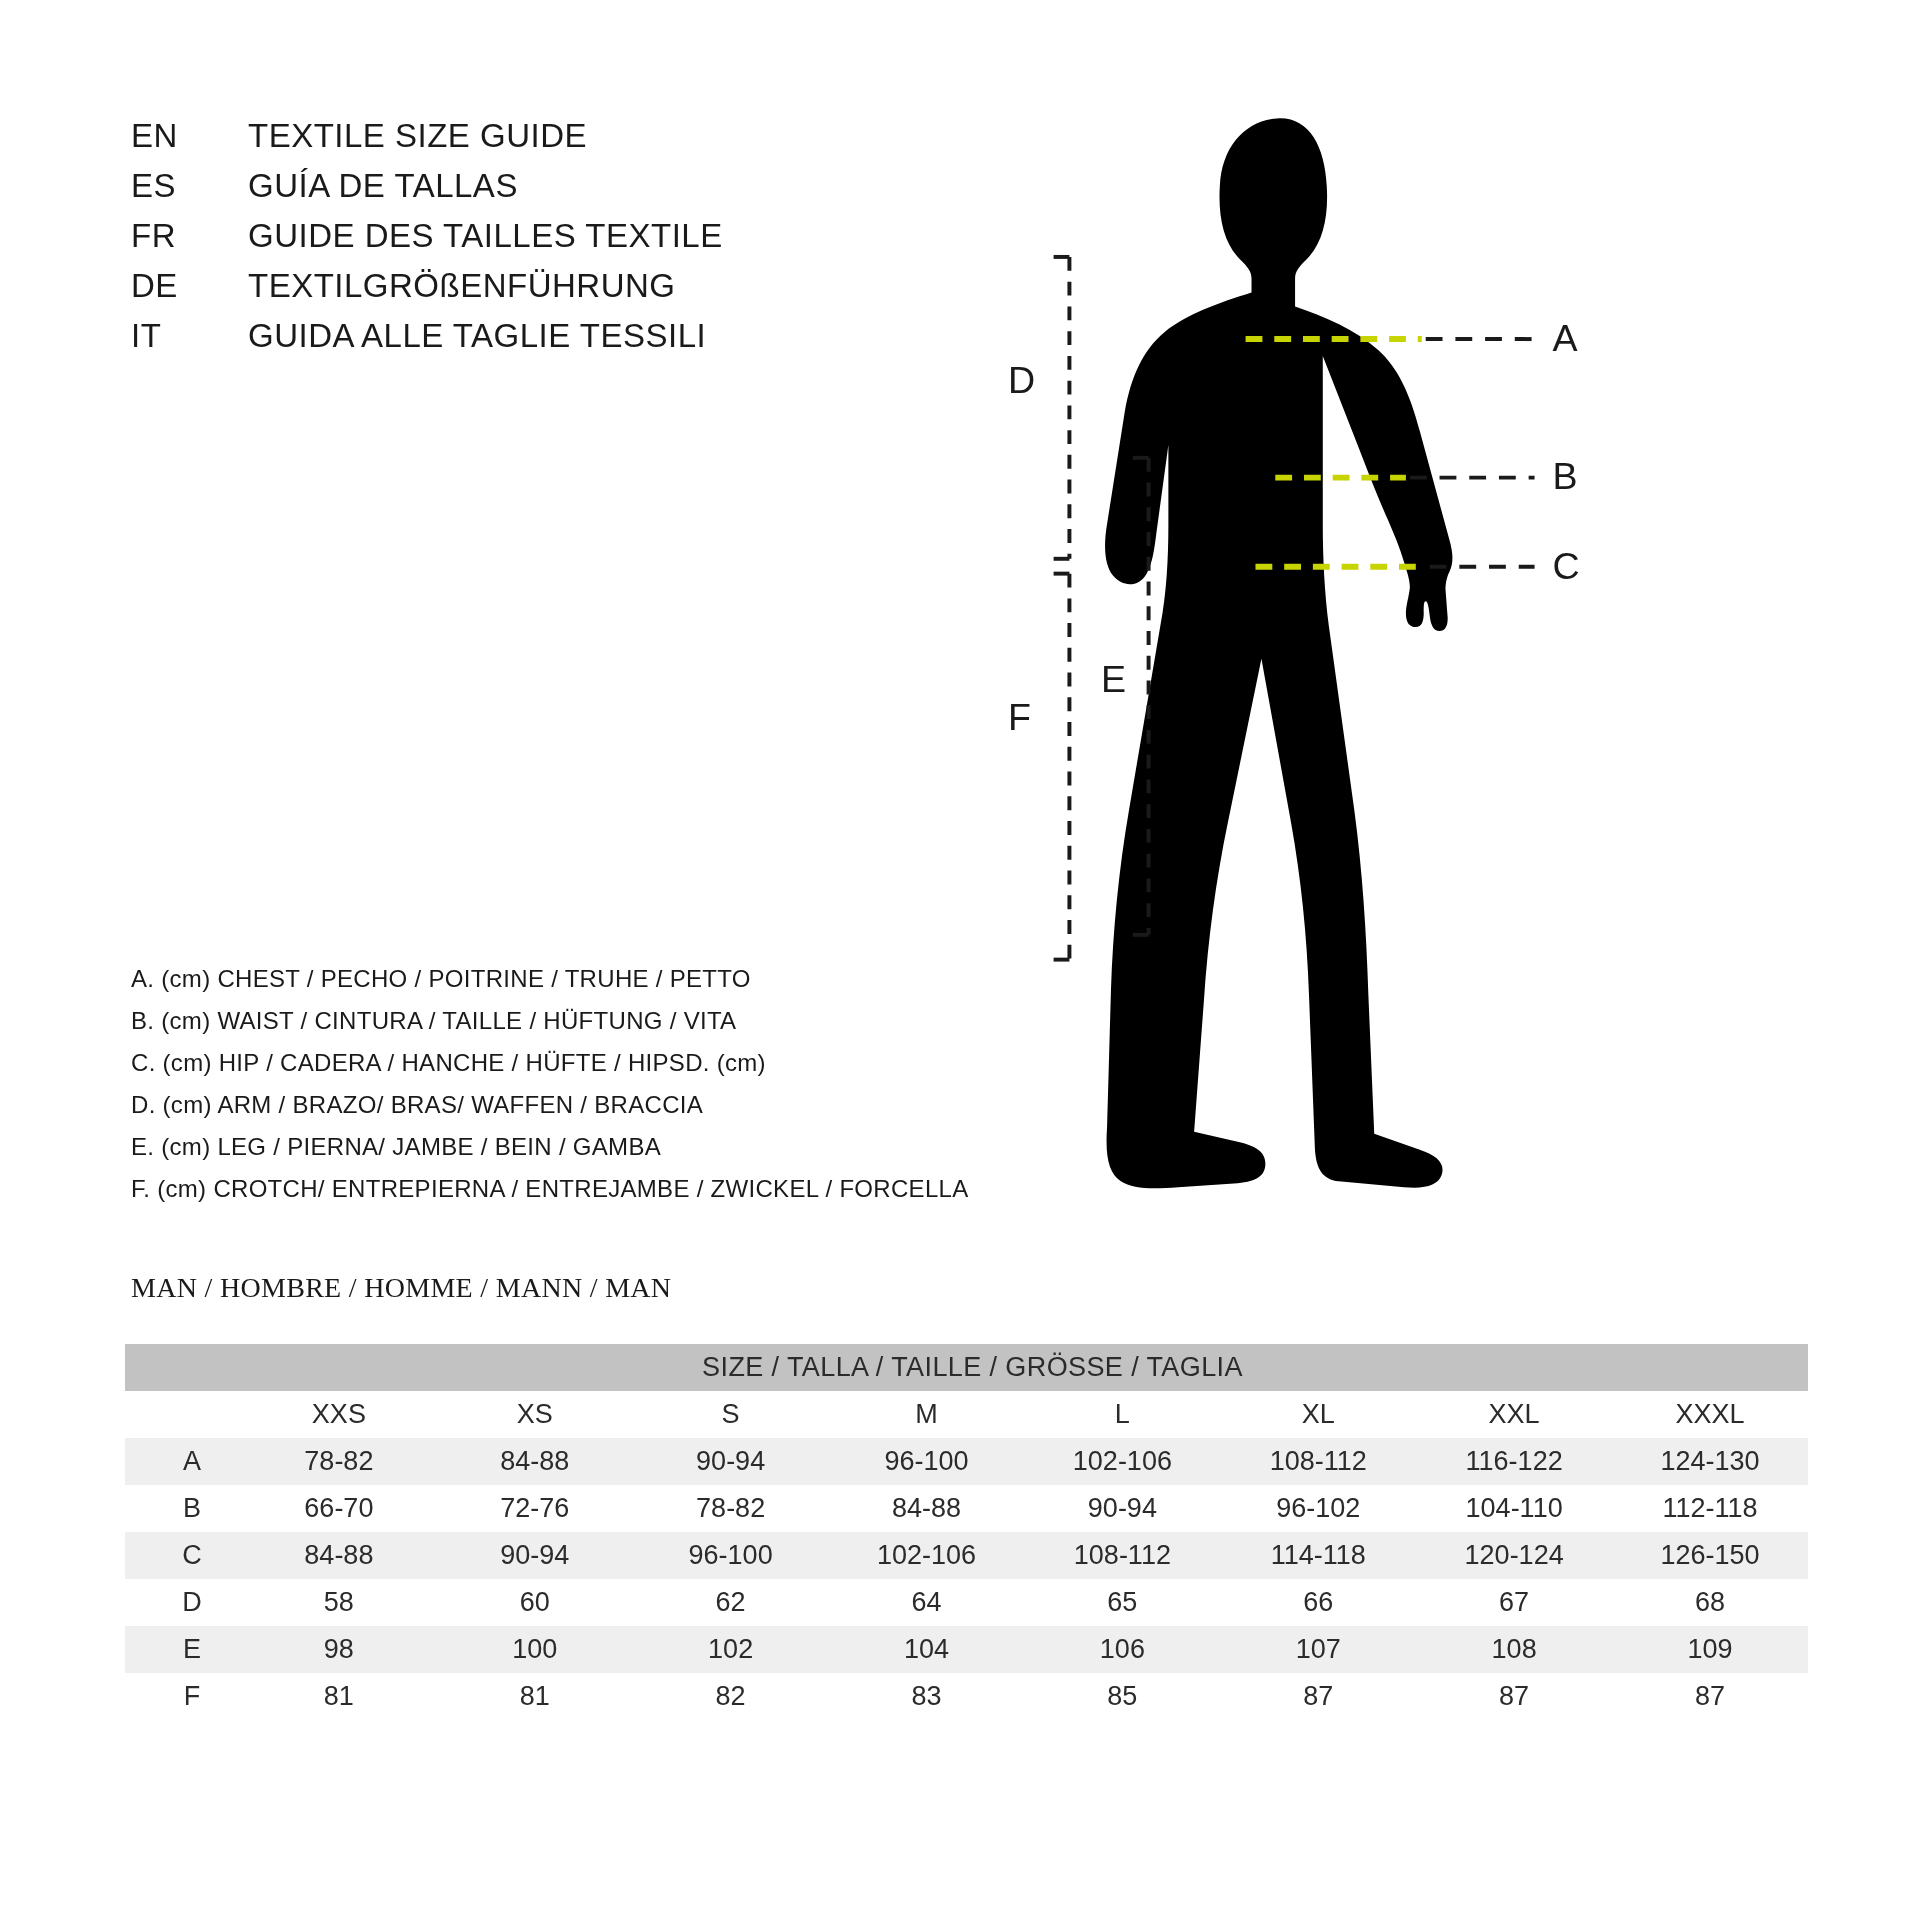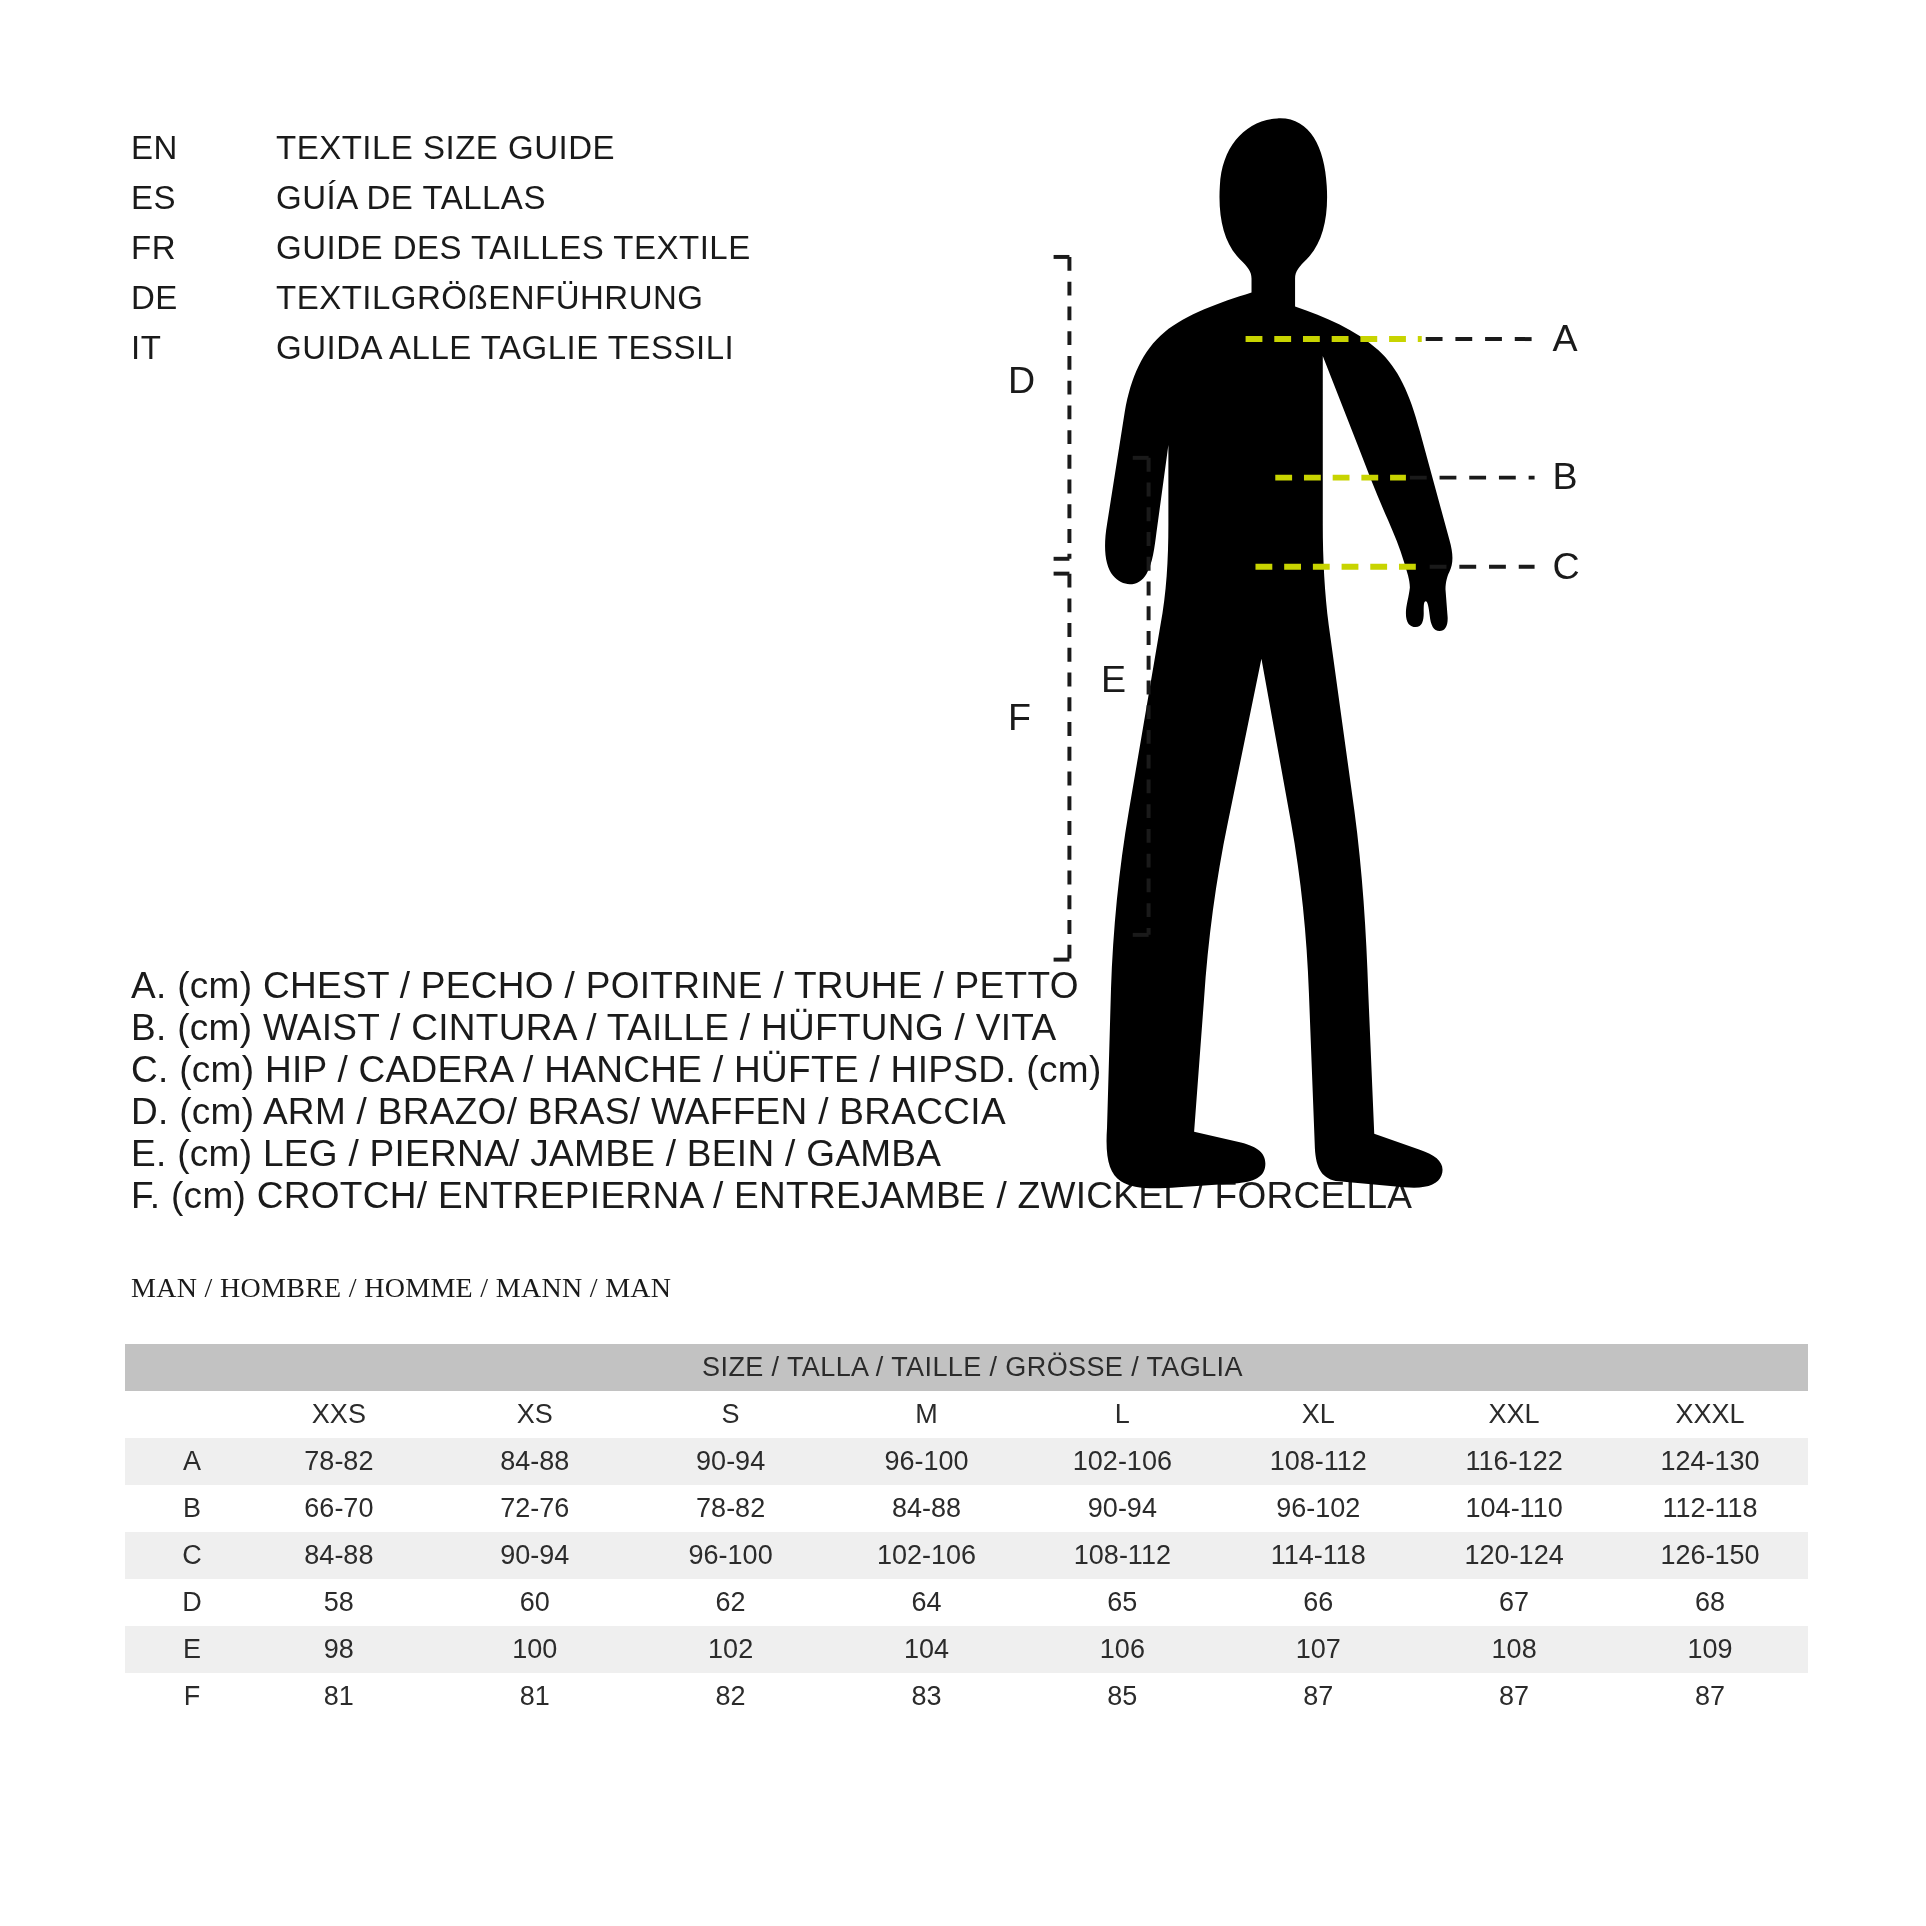--- a/index.html
+++ b/index.html
@@ -17,42 +17,41 @@
   }
 
   
   .titles {
     position: absolute;
     left: 131px;
     top: 117px;
   }
   .title-row {
     display: flex;
-    align-items: flex-end;
+    align-items: flex-start;
     height: 50px;
-    gap: 28px;
   }
   .title-lang {
     width: 117px;
     font-size: 33px;
     letter-spacing: 0.5px;
   }
   .title-text {
     font-size: 33px;
     letter-spacing: 0.5px;
   }
 
   
   .legend {
     position: absolute;
     left: 131px;
     top: 965px;
   }
   .legend-row {
-    font-size: 37px;
+    font-size: 24px;
     height: 42px;
     letter-spacing: 0.3px;
     white-space: nowrap;
   }
   .legend-gender {
     position: absolute;
     left: 131px;
     top: 1272px;
     font-size: 28px;
     letter-spacing: 0.3px;

